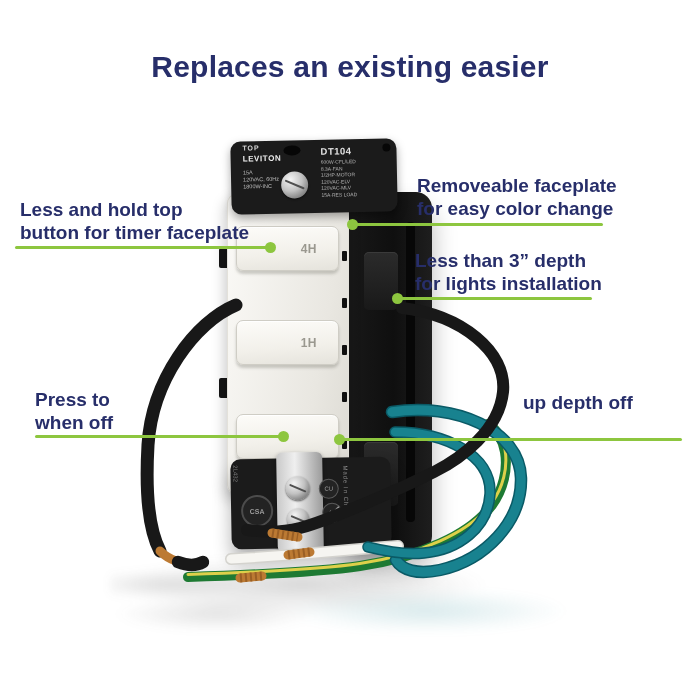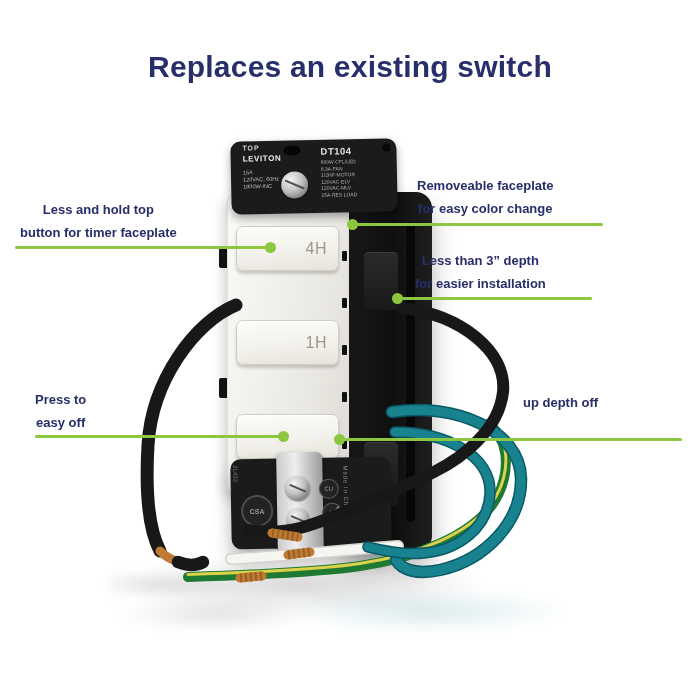--- a/index.html
+++ b/index.html
@@ -26,22 +26,22 @@
   .mold1{top:60px;height:58px;} .mold2{top:250px;height:64px;}
   .mold3{position:absolute;left:60px;top:30px;width:9px;height:300px;background:#070707;border-radius:4px;}
   .tab-left{position:absolute;left:219px;width:10px;height:20px;background:#151515;border-radius:2px;}
   .faceplate{position:absolute;left:227px;top:194px;width:122px;height:300px;
     background:linear-gradient(100deg,#fbfaf7,#e9e7e1 70%,#dcdad3);
     border-radius:9px;box-shadow:-2px 6px 14px rgba(0,0,0,.22), inset 0 0 0 1px #e3e1da;}
   .btn{position:absolute;left:9px;width:101px;height:43px;
     background:linear-gradient(175deg,#fdfcf9 0%,#f2f0ea 60%,#e5e3dc);
     border:1px solid #cfcdc5;border-radius:7px;
     box-shadow:0 3px 3px rgba(90,88,80,.28), inset 0 1px 0 #ffffff;}
-  .btn-label{position:absolute;right:11px;top:50%;transform:translateY(-50%);
-    font-size:16px;font-weight:400;color:#9a988f;letter-spacing:.5px;}
+  .btn-label{position:absolute;right:21px;top:50%;transform:translateY(-50%);
+    font-size:12px;font-weight:700;color:#9a988f;letter-spacing:.5px;}
   .led{position:absolute;left:115px;width:5px;height:10px;background:#101010;border-radius:1px;}
   .bracket{position:absolute;background:#1b1b1b;border-radius:10px;color:#cfcfcf;}
   .bracket-top{left:231px;top:140px;width:166px;height:73px;transform:rotate(-1.2deg);
     box-shadow:0 4px 10px rgba(0,0,0,.35);}
   .bracket-bottom{left:231px;top:458px;width:160px;height:90px;transform:rotate(-1deg);
     box-shadow:0 12px 18px rgba(0,0,0,.3);}
   .mark-top{position:absolute;left:12px;top:3px;font-size:7px;font-weight:700;color:#d6d6d6;letter-spacing:1px;}
   .brand{position:absolute;left:12px;top:13px;font-size:8px;font-weight:700;color:#ececec;letter-spacing:.6px;}
   .spec-left{position:absolute;left:12px;top:28px;font-size:5.5px;line-height:7px;color:#b9b9b9;}
   .model{position:absolute;left:90px;top:6px;font-size:9.5px;font-weight:700;color:#e2e2e2;letter-spacing:.5px;}
@@ -65,31 +65,31 @@
   .cu-circle{left:88px;top:21px;width:18px;height:18px;border:1.5px solid #5a5a5a;font-size:6px;}
   .al-circle{left:91px;top:45px;width:18px;height:18px;border:1.5px solid #5a5a5a;font-size:6px;overflow:hidden;}
   .al-circle::after{content:"";position:absolute;left:-12%;top:48%;width:124%;height:1.5px;
     background:#9c9c9c;transform:rotate(-45deg);}
   .origin-text{position:absolute;left:112px;top:8px;height:76px;writing-mode:vertical-rl;
     font-size:6px;color:#8e8e8e;letter-spacing:1px;}
   .side-code{position:absolute;left:2px;top:6px;writing-mode:vertical-rl;font-size:6px;color:#7c7c7c;}
   
   .wires{position:absolute;left:0;top:0;z-index:3;pointer-events:none;}
   
-  .callout-text{position:absolute;z-index:4;color:#272e6a;font-size:13px;line-height:22.5px;
-    font-weight:700;white-space:nowrap;text-align:center;}
+  .callout-text{position:absolute;z-index:4;color:#272e6a;font-size:19px;line-height:22.5px;
+    font-weight:700;white-space:nowrap;}
   .callout-line{position:absolute;height:3px;background:#8dc63f;border-radius:2px;z-index:4;}
   .callout-dot{position:absolute;width:11px;height:11px;border-radius:50%;background:#8dc63f;z-index:4;}
 </style>
 </head>
 <body>
 
 <div class="stage">
 
-  <h1 class="headline">Replaces an existing switch</h1>
+  <h1 class="headline">Replaces an existing easier</h1>
 
   <div class="floor-shadow"></div>
 
   <div class="device">
     <div class="body-side">
       <div class="mold1"></div>
       <div class="mold2"></div>
       <div class="mold3"></div>
     </div>
 
@@ -174,35 +174,35 @@
 
   <div class="callout-text" style="left:20px;top:199px">
     <div>Less and hold top</div>
     <div>button for timer faceplate</div>
   </div>
   <div class="callout-line" style="left:15px;top:245.5px;width:255px"></div>
   <div class="callout-dot" style="left:264.5px;top:241.5px"></div>
 
   <div class="callout-text" style="left:35px;top:389px">
     <div>Press to</div>
-    <div>easy off</div>
+    <div>when off</div>
   </div>
   <div class="callout-line" style="left:35px;top:434.5px;width:248px"></div>
   <div class="callout-dot" style="left:277.5px;top:430.5px"></div>
 
   <div class="callout-text" style="left:417px;top:175px">
     <div>Removeable faceplate</div>
     <div>for easy color change</div>
   </div>
   <div class="callout-line" style="left:352px;top:222.5px;width:251px"></div>
   <div class="callout-dot" style="left:346.5px;top:218.5px"></div>
 
   <div class="callout-text" style="left:415px;top:250px">
     <div>Less than 3” depth</div>
-    <div>for easier installation</div>
+    <div>for lights installation</div>
   </div>
   <div class="callout-line" style="left:397px;top:296.5px;width:195px"></div>
   <div class="callout-dot" style="left:391.5px;top:292.5px"></div>
 
   <div class="callout-text" style="left:523px;top:392px">
     <div>up depth off</div>
   </div>
   <div class="callout-line" style="left:339px;top:437.5px;width:343px"></div>
   <div class="callout-dot" style="left:333.5px;top:433.5px"></div>
 

